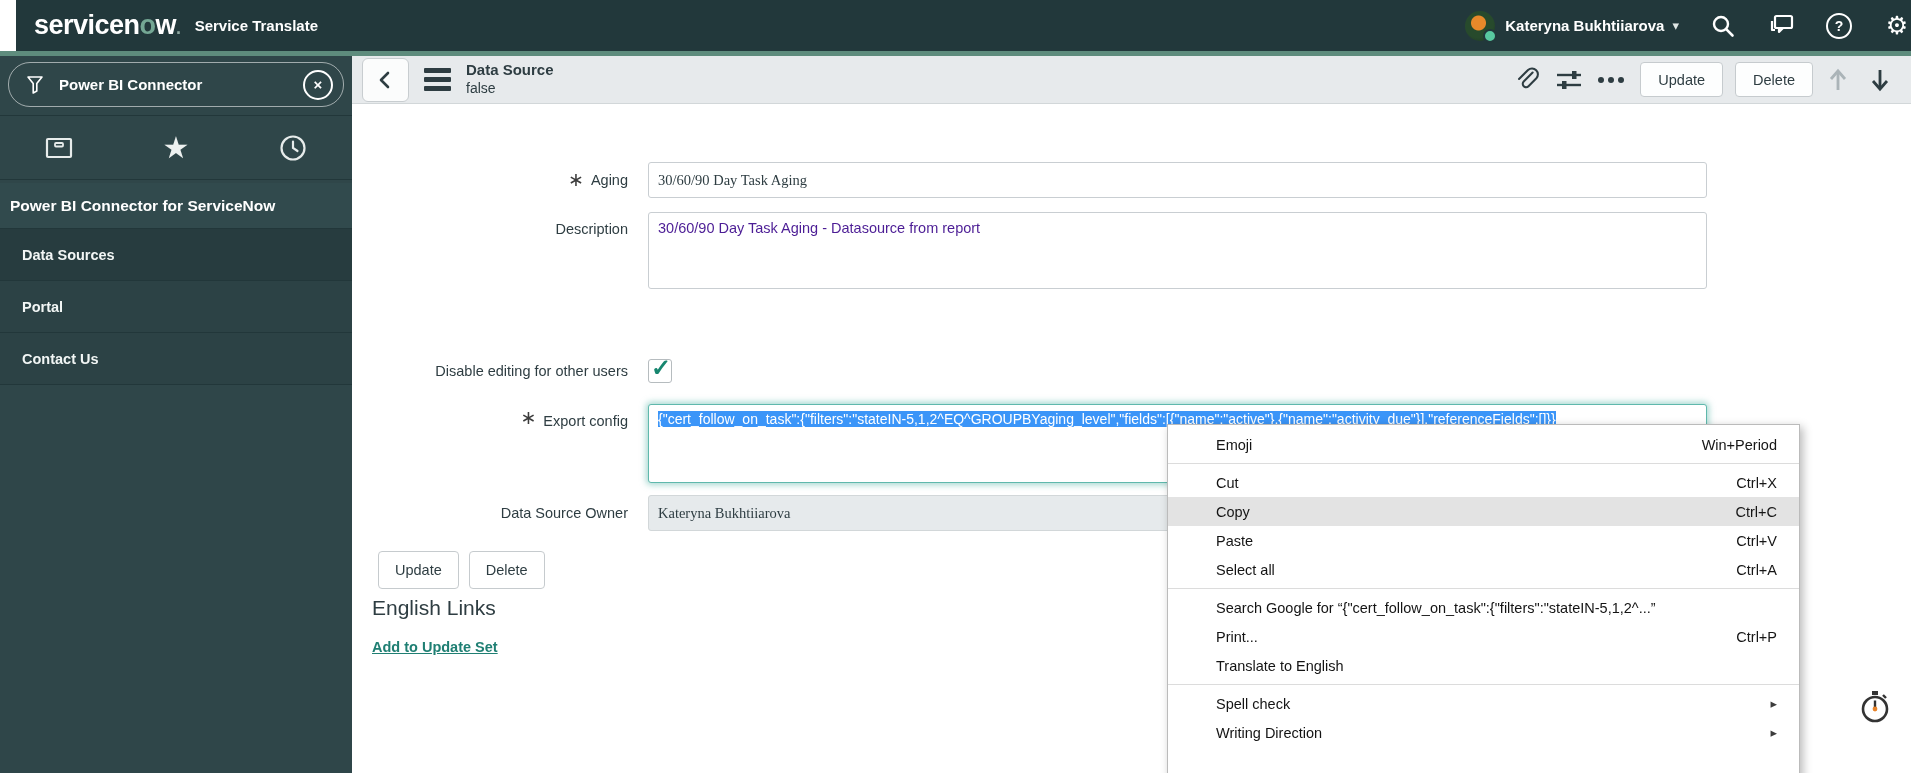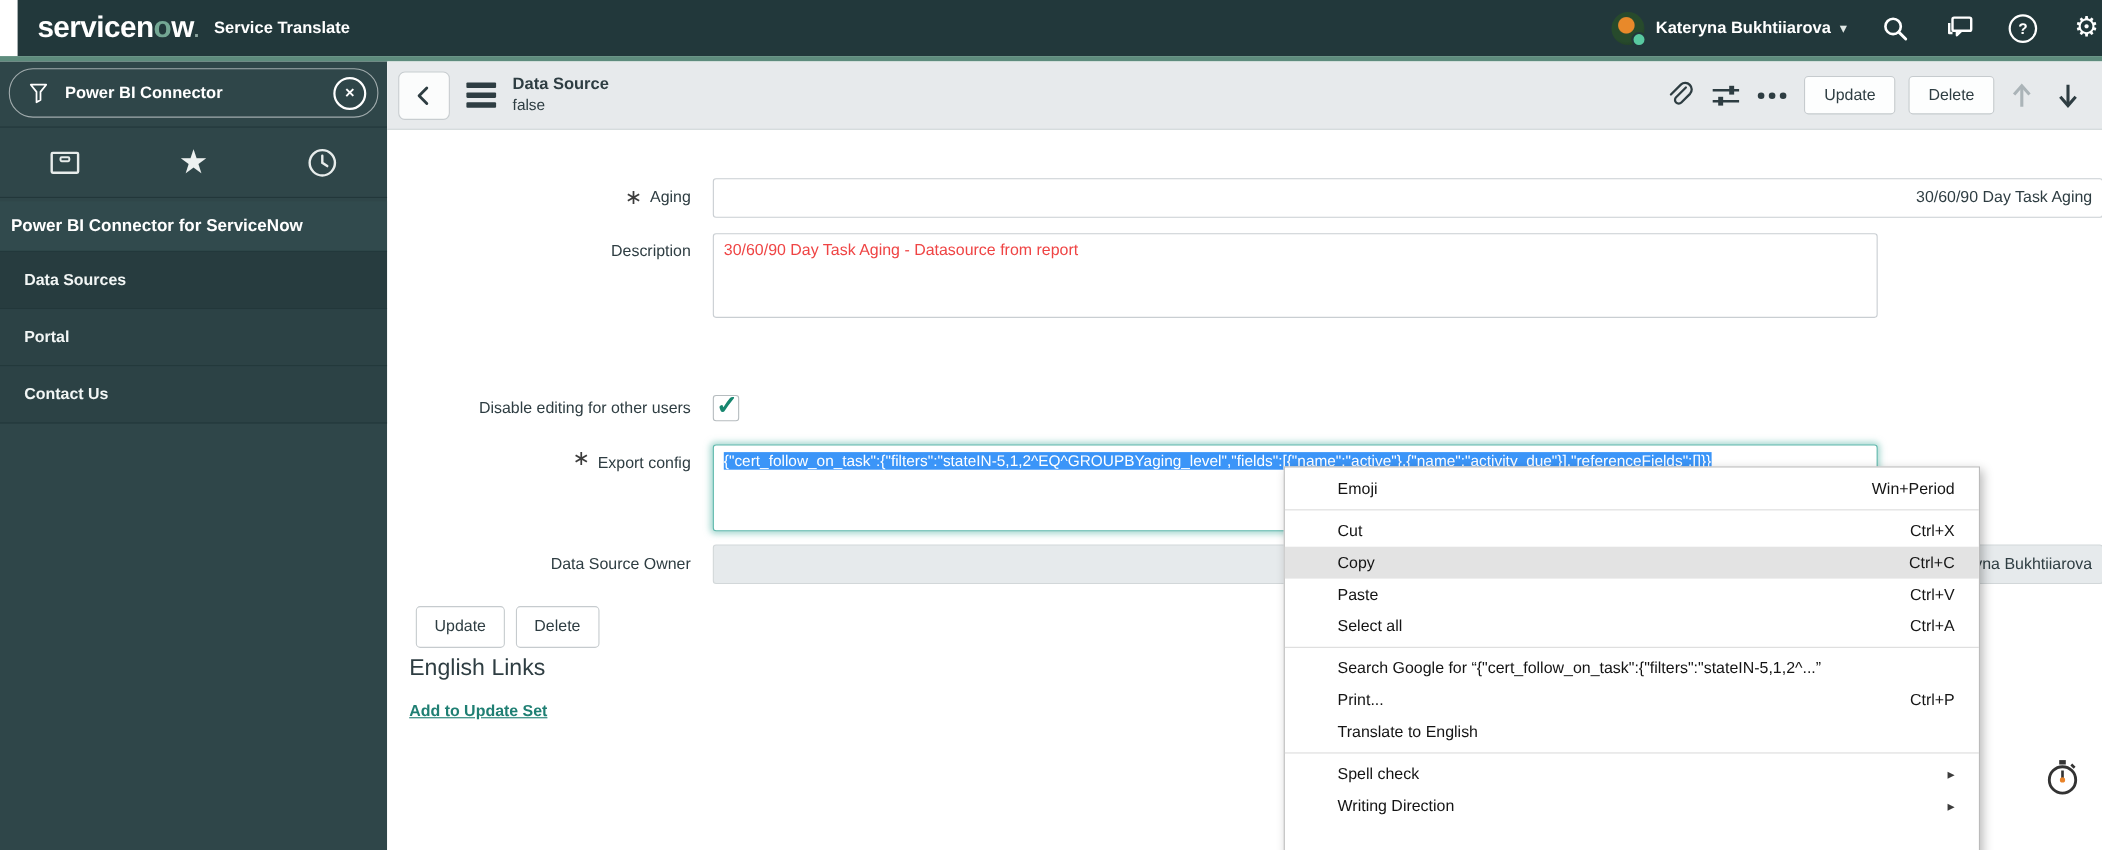--- a/index.html
+++ b/index.html
@@ -43,21 +43,21 @@
   .app-title{position:absolute;left:0;top:127px;width:100%;height:46px;display:flex;align-items:center;
           font-size:15.5px;font-weight:bold;padding-left:10px;box-sizing:border-box;background:#314A4D;
           border-bottom:1px solid #22373A;}
   .side-item{position:absolute;left:0;width:100%;height:52px;display:flex;align-items:center;
           padding-left:22px;box-sizing:border-box;font-size:14.5px;font-weight:bold;color:#F2F6F5;
           border-bottom:1px solid #22373A;background:#2C4245;}
   .side-item.active{background:#273C3F;}
 
   
   .main{position:absolute;left:352px;top:56px;width:1559px;height:717px;background:#fff;}
-  .form-header{position:absolute;left:0;top:0;width:100%;height:62px;background:#E7EAEC;
+  .form-header{position:absolute;left:0;top:0;width:100%;height:48px;background:#E7EAEC;
           border-bottom:1px solid #D2D7D9;display:flex;align-items:center;box-sizing:border-box;}
   .backbtn{margin-left:10px;width:45px;height:42px;background:#FBFCFC;border:1px solid #C8CDD0;
           border-radius:6px;display:flex;align-items:center;justify-content:center;}
   .hamburger{margin-left:15px;display:flex;flex-direction:column;gap:4px;}
   .hamburger div{width:27px;height:5px;background:#2E3D42;border-radius:1px;}
   .fh-title{margin-left:15px;line-height:1.25;}
   .fh-title .t1{font-size:15px;font-weight:bold;color:#2E3D42;}
   .fh-title .t2{font-size:14px;color:#2E3D42;}
   .fh-right{margin-left:auto;display:flex;align-items:center;margin-right:14px;}
   .fh-icon{display:flex;align-items:center;justify-content:center;width:34px;height:34px;margin-left:8px;}
@@ -66,24 +66,24 @@
   .hbtn{margin-left:12px;height:35px;padding:0 17px;background:#FDFEFE;border:1px solid #C6CBCE;
           border-radius:4px;font-size:14.5px;color:#2E3D42;font-family:"Liberation Sans",sans-serif;}
 
   
   .frow{position:absolute;display:flex;}
   .flabel{width:276px;display:flex;justify-content:flex-end;align-items:center;gap:7px;
           font-size:14.5px;color:#2E3D42;}
   .flabel.top{align-items:flex-start;padding-top:9px;}
   .req{font-size:19px;color:#3C3C3C;line-height:10px;}
   .fctrl{margin-left:20px;width:1059px;box-sizing:border-box;}
-  .tinput{width:1264px;height:36px;box-sizing:border-box;border:1px solid #C9CED2;border-radius:3px;
-          padding:0 9px;font-size:14.5px;color:#2E3D42;font-family:Liberation Sans, sans-serif;background:#fff;text-align:right;}
+  .tinput{width:1059px;height:36px;box-sizing:border-box;border:1px solid #C9CED2;border-radius:3px;
+          padding:0 9px;font-size:14.5px;color:#2E3D42;font-family:Liberation Serif, serif;background:#fff;}
   .tarea{width:1059px;height:77px;box-sizing:border-box;border:1px solid #C9CED2;border-radius:3px;
-          padding:7px 9px;font-size:14.5px;color:#ef4444;font-family:"Liberation Sans",sans-serif;resize:none;}
+          padding:7px 9px;font-size:14.5px;color:#4c1d95;font-family:"Liberation Sans",sans-serif;resize:none;}
   .checkbox{width:22px;height:22px;background:#fff;border:1px solid #B6BCBF;border-radius:3px;position:relative;}
   .checkbox .mark{position:absolute;left:2px;top:-6px;font-size:24px;font-weight:bold;color:#17866F;}
   .exportbox{width:1059px;height:79px;box-sizing:border-box;border:1px solid #5FB8AC;border-radius:3px;
           box-shadow:0 0 6px 2px rgba(95,184,172,.55);padding:6px 9px;font-size:14px;color:#2E3D42;
           white-space:pre;overflow:hidden;background:#fff;}
   .sel{background:#3B95F8;color:#fff;}
   .readonly{background:#E6EAEC;border:1px solid #D2D7D9;}
   .formbtn{height:38px;padding:0 16px;margin-right:10px;background:#fff;border:1px solid #C6CBCE;
           border-radius:4px;font-size:14.5px;color:#2E3D42;font-family:"Liberation Sans",sans-serif;}
   .related-h{position:absolute;left:20px;top:540px;font-size:21px;font-weight:500;color:#2E3D42;}

